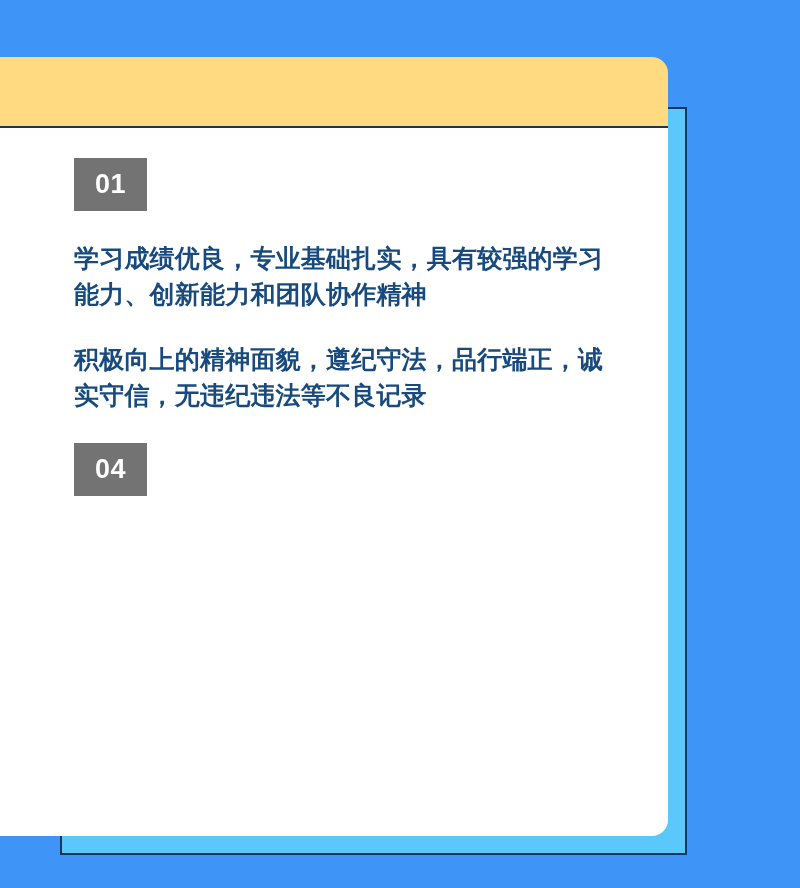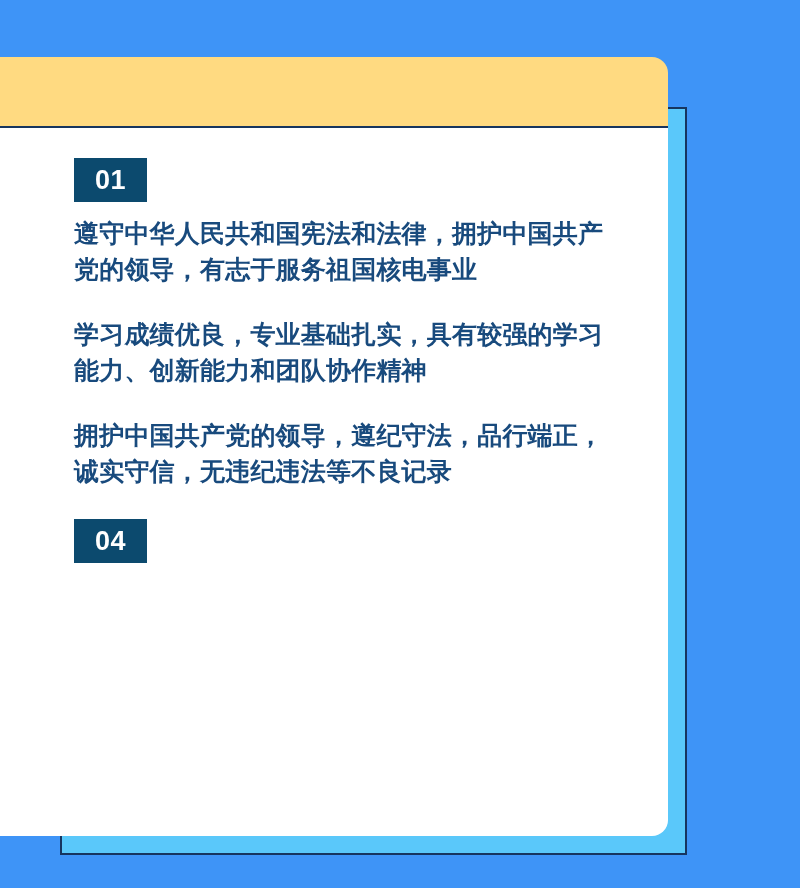--- a/index.html
+++ b/index.html
@@ -72,22 +72,22 @@
   }
   .item:last-child {
     margin-bottom: 8px;
   }
 
   .badge {
     display: flex;
     align-items: center;
     justify-content: center;
     width: 73px;
-    height: 44px;
-    background: #0c4a6e;
+    height: 53px;
+    background: #737373;
     color: #ffffff;
     font-size: 27px;
     font-weight: bold;
     letter-spacing: 0.5px;
     line-height: 1;
     box-sizing: border-box;
   }
 
   .item-text {
     margin-top: 14px;
@@ -108,29 +108,28 @@
 
   <div class="header-banner">
     <span></span>
   </div>
 
   <div class="main-card">
     <div class="items-list">
 
       <div class="item">
         <div class="badge">01</div>
-        <div class="item-text">遵守中华人民共和国宪法和法律，拥护中国共产党的领导，有志于服务祖国核电事业</div>
       </div>
 
       <div class="item">
         <div class="item-text">学习成绩优良，专业基础扎实，具有较强的学习能力、创新能力和团队协作精神</div>
       </div>
 
       <div class="item">
-        <div class="item-text">拥护中国共产党的领导，遵纪守法，品行端正，诚实守信，无违纪违法等不良记录</div>
+        <div class="item-text">积极向上的精神面貌，遵纪守法，品行端正，诚实守信，无违纪违法等不良记录</div>
       </div>
 
       <div class="item">
         <div class="badge">04</div>
       </div>
 
     </div>
   </div>
 
 </div>

